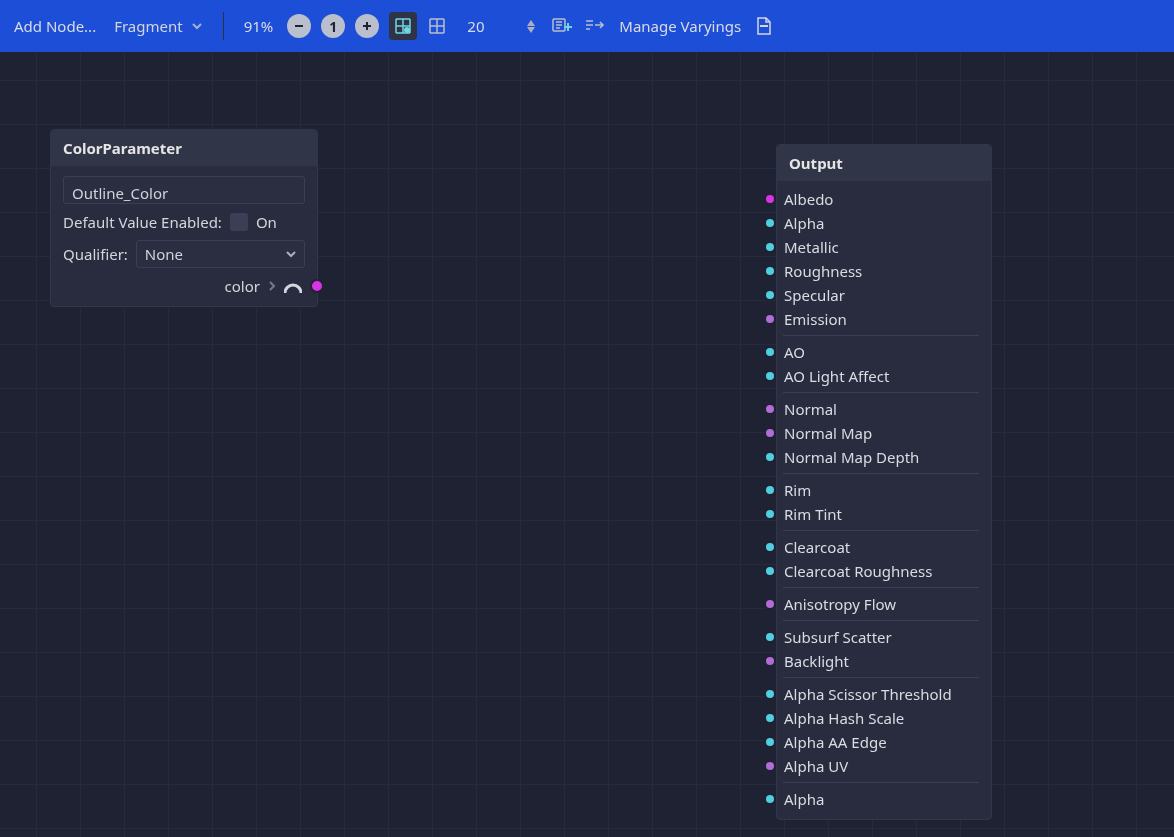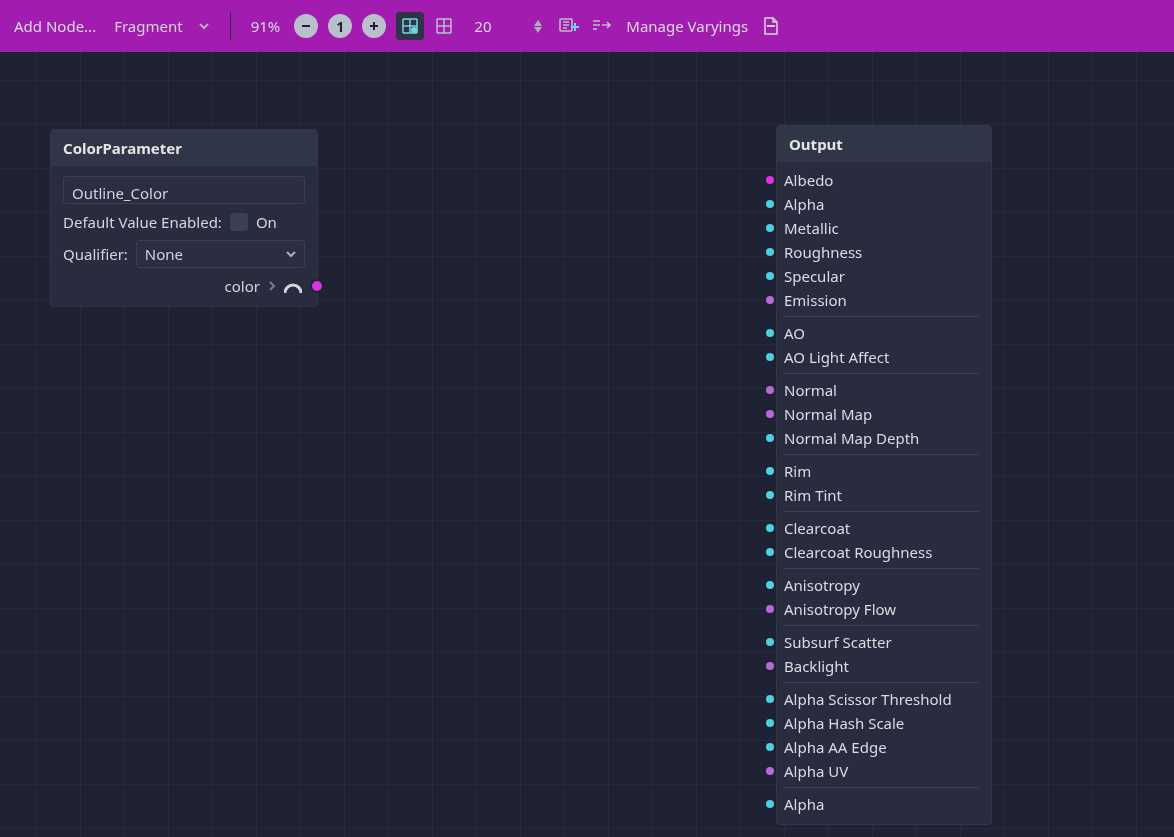--- a/index.html
+++ b/index.html
@@ -25,35 +25,35 @@
       linear-gradient(90deg, #262a3c 1px, transparent 1px);
     background-size: 44px 44px;
     background-position: -8px -8px;
   }
 
   
   .toolbar {
     position: absolute;
     top: 0; left: 0; right: 0;
     height: 52px;
-    background: #a21caf;
+    background: #1d4ed8;
     display: flex;
     align-items: center;
     padding: 0 10px;
     gap: 10px;
     z-index: 5;
   }
   .tool-btn, .tool-label, .tool-icon {
     display: inline-flex;
     align-items: center;
     justify-content: center;
     color: #d9dce2;
   }
   .tool-label { white-space: nowrap; padding: 0 4px; }
-  .shader-dd { display: inline-flex; align-items: center; gap: 15px; padding: 0 4px; cursor: pointer; }
+  .shader-dd { display: inline-flex; align-items: center; gap: 8px; padding: 0 4px; cursor: pointer; }
   .shader-dd svg { opacity: .8; }
   .vr { width: 1px; height: 28px; background: #2c3144; margin: 0 6px; }
   .icon-circle {
     width: 24px; height: 24px; border-radius: 50%;
     background: #b9bfcc; color: #1e2232;
     display: inline-flex; align-items: center; justify-content: center;
     font-weight: 700; font-size: 14px;
   }
   .num-input {
     display: inline-flex; align-items: center;
@@ -272,21 +272,21 @@
       <span class="swatch arc">
         <svg width="18" height="14" viewBox="0 0 18 14">
             <path d="M1 12 A8 8 0 0 1 17 12" fill="none" stroke="#d3d6dc" stroke-width="3"></path>
           </svg>
       </span>
       <span class="port-out"></span>
     </div>
   </div>
 </div>
 
-<div class="node" style="left:776px; top:125px; width:216px;">
+<div class="node" style="left:776px; top:144px; width:216px;">
   <div class="node-header">Output</div>
   <div class="out-list" id="output-list">
       <div class="out-item">
         <span class="port-in port-active"></span>
         <span>Albedo</span>
       </div>
       <div class="out-item">
         <span class="port-in port-scalar"></span>
         <span>Alpha</span>
       </div>
@@ -341,24 +341,20 @@
       <div class="out-item">
         <span class="port-in port-scalar"></span>
         <span>Clearcoat</span>
       </div>
       <div class="out-item">
         <span class="port-in port-scalar"></span>
         <span>Clearcoat Roughness</span>
       </div>
       <div class="out-sep"></div>
       <div class="out-item">
-        <span class="port-in port-scalar"></span>
-        <span>Anisotropy</span>
-      </div>
-      <div class="out-item">
         <span class="port-in port-vec3"></span>
         <span>Anisotropy Flow</span>
       </div>
       <div class="out-sep"></div>
       <div class="out-item">
         <span class="port-in port-scalar"></span>
         <span>Subsurf Scatter</span>
       </div>
       <div class="out-item">
         <span class="port-in port-vec3"></span>

